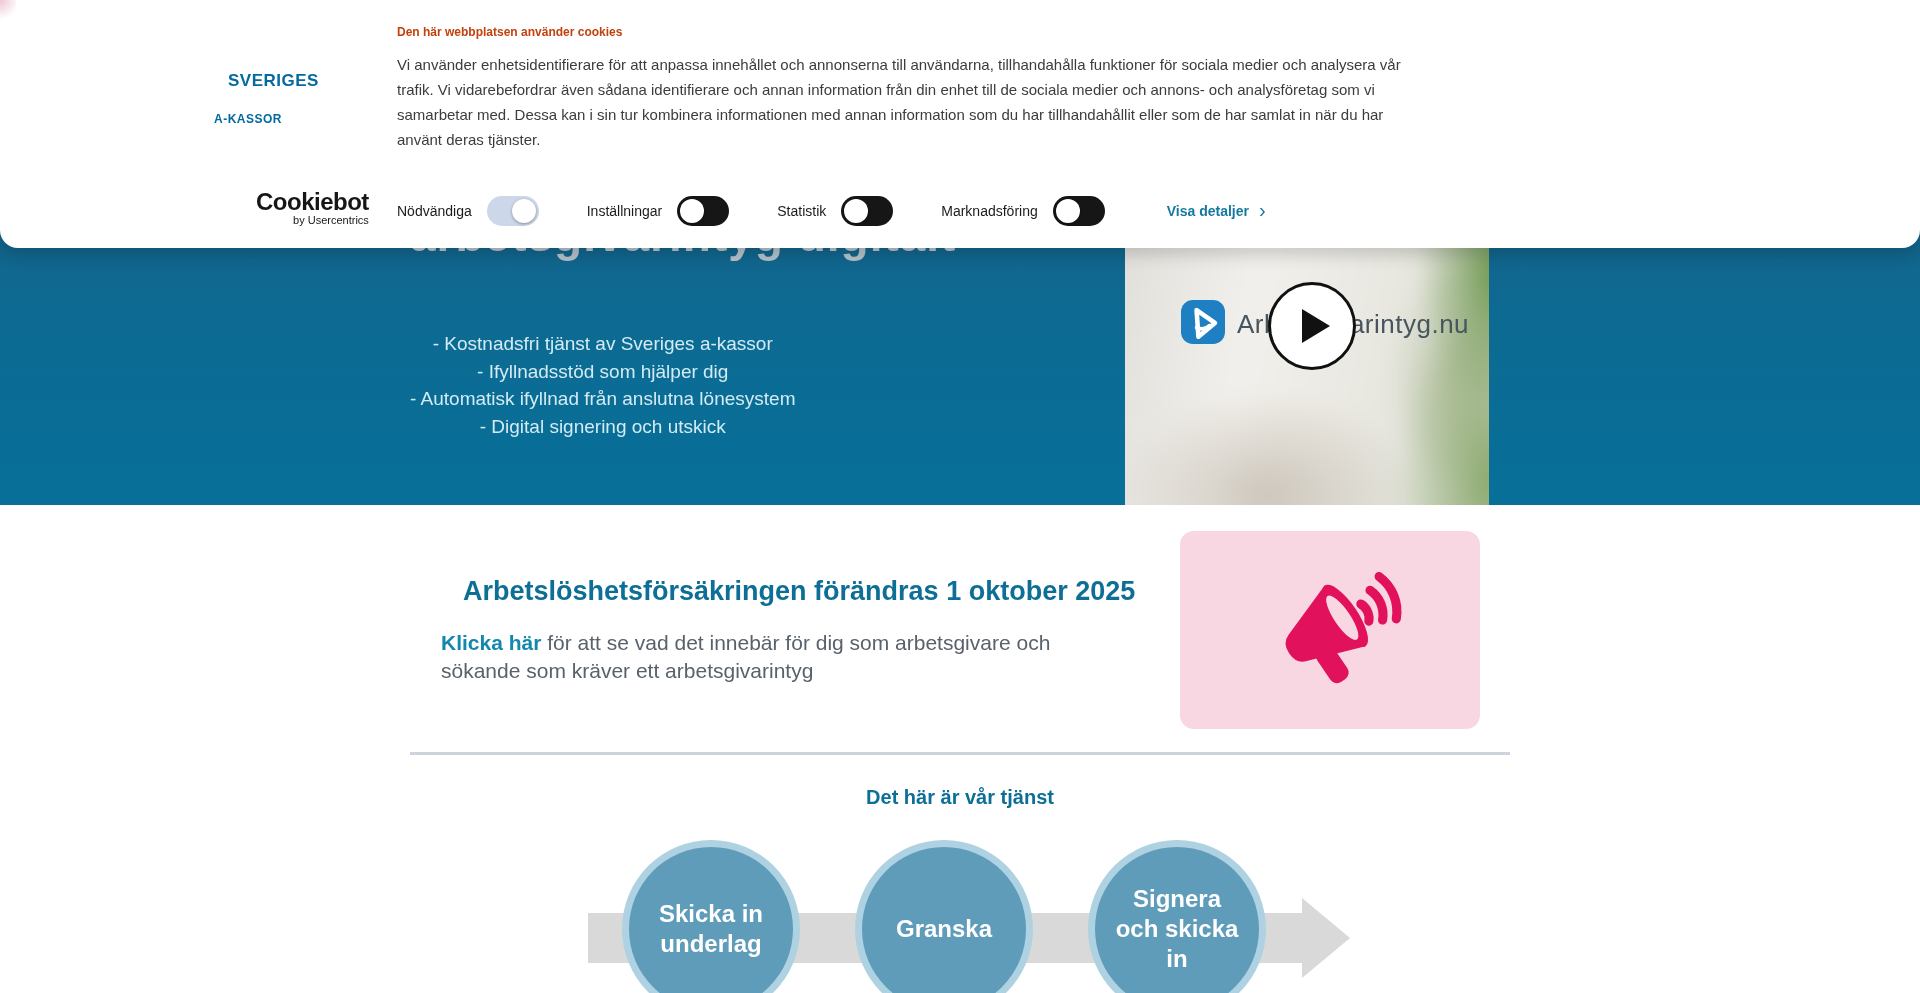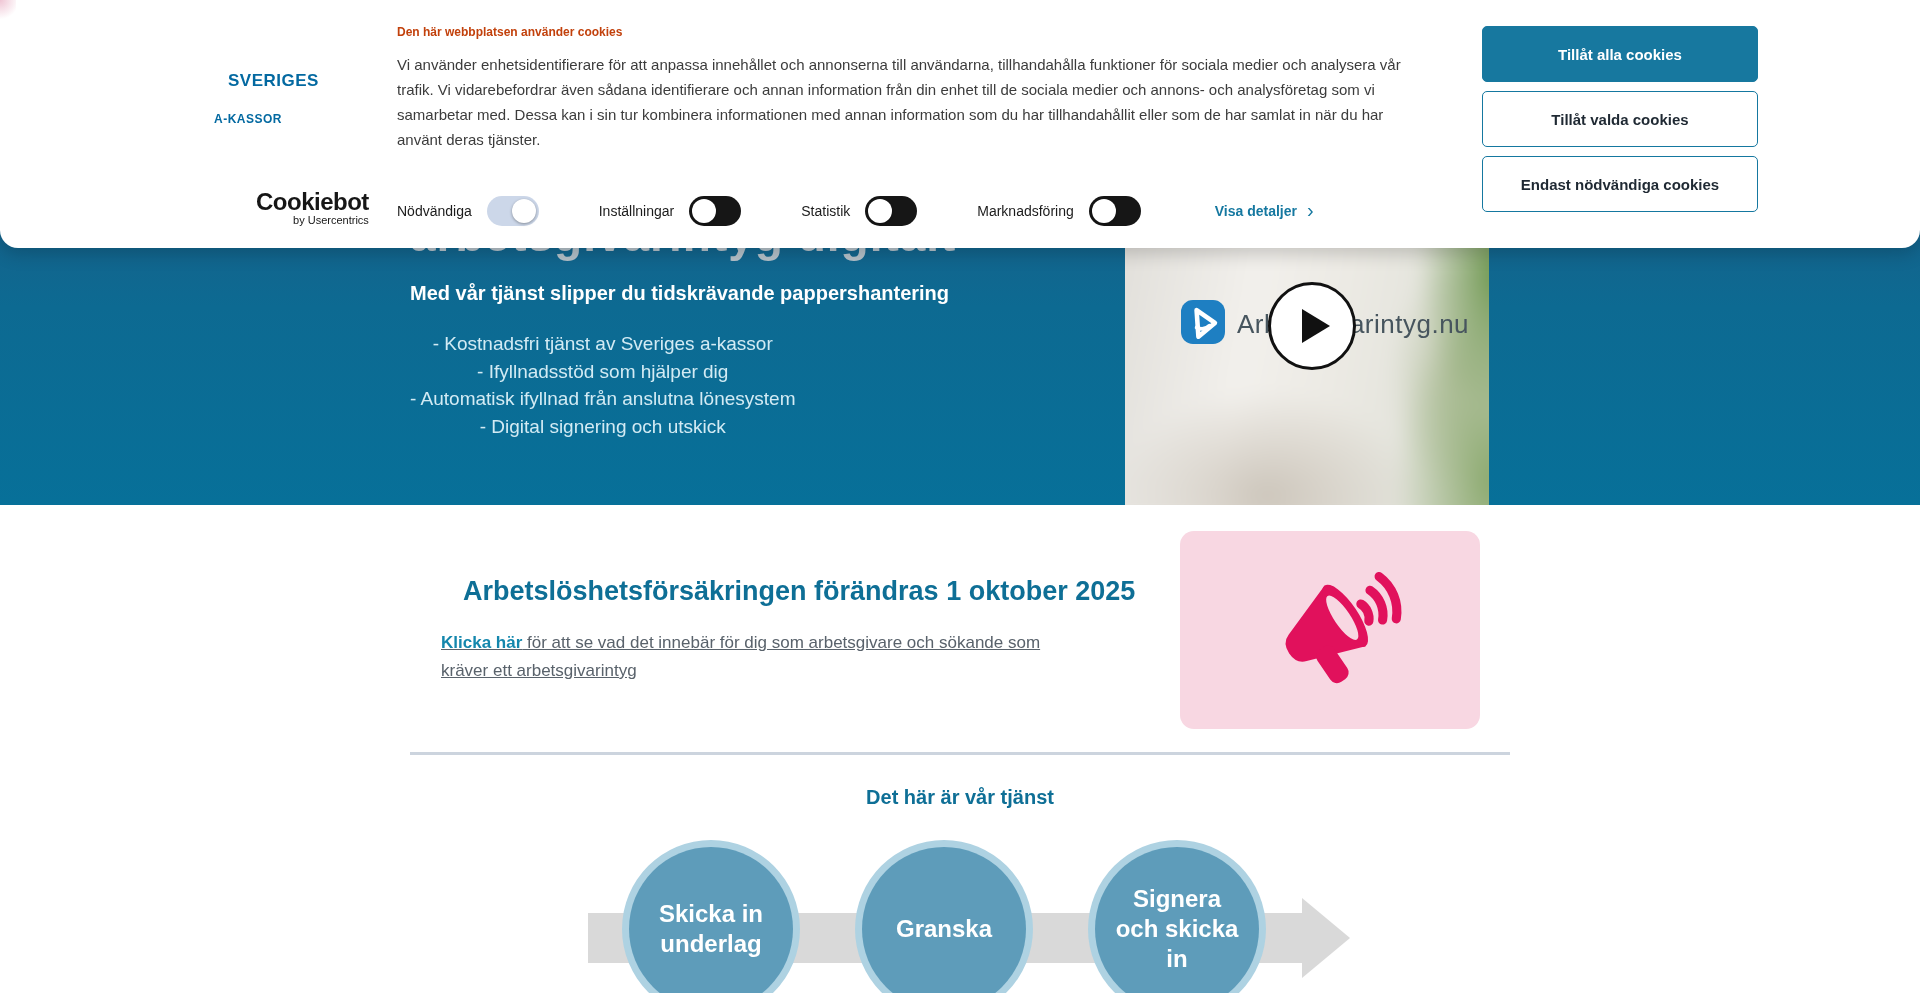--- a/index.html
+++ b/index.html
@@ -11,21 +11,21 @@
   
   .cookie-banner{
     position:absolute;left:0;top:0;width:1920px;height:248px;background:#ffffff;
     border-radius:0 0 18px 18px;box-shadow:0 6px 18px rgba(0,0,0,.18);z-index:20;
   }
   .akassor-logo{position:absolute;left:214px;top:72px;color:#0369a1;font-weight:bold;line-height:18px;letter-spacing:.5px;}
   .akassor-logo .l1{font-size:17px;padding-left:14px;}
   .akassor-logo .l2{font-size:12px;margin-top:20px;}
   .cb-title{position:absolute;left:397px;top:25px;font-size:12px;font-weight:bold;color:#c2410c;}
   .cb-desc{position:absolute;left:397px;top:52px;width:1030px;font-size:15px;line-height:25px;color:#3c3c3c;}
-  .cb-controls{position:absolute;left:397px;top:196px;display:flex;align-items:center;gap:28px;}
+  .cb-controls{position:absolute;left:397px;top:196px;display:flex;align-items:center;gap:16px;}
   .cb-group{display:flex;align-items:center;gap:15px;margin-right:32px;}
   .cb-label{font-size:14px;color:#1b1b1b;}
   .toggle{width:52px;height:30px;border-radius:15px;position:relative;cursor:pointer;flex:0 0 auto;}
   .toggle.on{background:#ccd7e9;}
   .toggle.off{background:#161616;}
   .toggle .knob{position:absolute;top:3px;width:24px;height:24px;border-radius:50%;background:#fff;box-shadow:0 1px 3px rgba(0,0,0,.35);}
   .toggle.on .knob{right:3px;}
   .toggle.off .knob{left:3px;}
   .cb-details{display:flex;gap:10px;color:#1578a0;font-size:14px;font-weight:bold;cursor:pointer;margin-left:14px;}
   .cb-details .chev{font-size:20px;font-weight:normal;line-height:14px;}
@@ -51,21 +51,21 @@
       radial-gradient(ellipse 90px 160px at 86% 50%,rgba(150,170,120,.5),rgba(150,170,120,0) 70%),
       radial-gradient(ellipse 200px 140px at 40% 90%,rgba(196,188,176,.8),rgba(196,188,176,0) 75%),
       linear-gradient(100deg,#dfddd8 0%,#f2f0ec 35%,#eceae4 55%,#d9dcd2 100%);}
   .video-brand{position:absolute;left:56px;top:52px;display:flex;align-items:center;gap:12px;z-index:2;}
   .video-brand-text{font-size:26px;color:#47555e;letter-spacing:.5px;}
   .play-button{position:absolute;left:143px;top:34px;width:88px;height:88px;border-radius:50%;
     background:#ffffff;border:3px solid #111;box-sizing:border-box;z-index:3;display:flex;align-items:center;justify-content:center;cursor:pointer;}
   .play-button .tri{width:0;height:0;border-top:17px solid transparent;border-bottom:17px solid transparent;border-left:28px solid #111;margin-left:8px;}
   
   .ann-title{position:absolute;left:463px;top:576px;font-size:27px;font-weight:bold;color:#0e6f96;}
-  .ann-text{position:absolute;left:441px;top:629px;width:625px;font-size:17px;line-height:28px;color:#59626b;text-decoration:underline;}
+  .ann-text{position:absolute;left:441px;top:629px;width:625px;font-size:21px;line-height:28px;color:#59626b;}
   .ann-text a{color:#1487ad;font-weight:bold;text-decoration:none;cursor:pointer;}
   .pink-card{position:absolute;left:1180px;top:531px;width:300px;height:198px;border-radius:14px;background:#f8d7e2;
     display:flex;align-items:center;justify-content:center;}
   .divider{position:absolute;left:410px;top:752px;width:1100px;height:3px;background:#ccd4de;}
   .service-title{position:absolute;left:410px;top:786px;width:1100px;text-align:center;font-size:20px;font-weight:bold;color:#0e6f96;}
   
   .arrow-band{position:absolute;left:588px;top:913px;width:716px;height:50px;background:#d9d9d9;z-index:1;}
   .arrow-head{position:absolute;left:1302px;top:898px;width:0;height:0;z-index:1;
     border-top:40px solid transparent;border-bottom:40px solid transparent;border-left:48px solid #d9d9d9;}
   .step-circle{position:absolute;top:840px;width:178px;height:178px;border-radius:50%;background:#aed2e2;z-index:2;
@@ -77,21 +77,20 @@
   .corner-smudge{position:absolute;left:0;top:0;width:16px;height:20px;z-index:30;
     background:radial-gradient(circle at 0 0,rgba(226,148,176,.55),rgba(226,148,176,0) 75%);}
 </style>
 </head>
 <body>
 
 <div class="corner-smudge"></div>
 
 <div class="hero">
   <div class="hero-title">arbetsgivarintyg digitalt</div>
-  <div class="hero-sub">Med vår tjänst slipper du tidskrävande pappershantering</div>
   <div class="hero-bullets" style="white-space:pre-line;">- Kostnadsfri tjänst av Sveriges a-kassor
 - Ifyllnadsstöd som hjälper dig
 - Automatisk ifyllnad från anslutna lönesystem
 - Digital signering och utskick</div>
 
   <div class="hero-video">
     <div class="bg"></div>
     <div class="video-brand">
       <span>
         <svg width="44" height="44" viewBox="0 0 48 48">
@@ -141,25 +140,20 @@
       <div class="toggle off">
           <div class="knob"></div>
         </div>
     </div>
     <div class="cb-details">
       <span>Visa detaljer</span>
       <span class="chev">›</span>
     </div>
   </div>
 
-  <div class="cb-buttons">
-    <button class="cb-btn primary">Tillåt alla cookies</button>
-    <button class="cb-btn secondary">Tillåt valda cookies</button>
-    <button class="cb-btn secondary">Endast nödvändiga cookies</button>
-  </div>
 
   <div class="cookiebot-logo">
     <div class="name">Cookiebot</div>
     <div class="byline">by Usercentrics</div>
   </div>
 </div>
 
 <div class="ann-title">Arbetslöshetsförsäkringen förändras 1 oktober 2025</div>
 <div class="ann-text">
   <a>Klicka här</a><span> för att se vad det innebär för dig som arbetsgivare och sökande som kräver ett arbetsgivarintyg</span>

